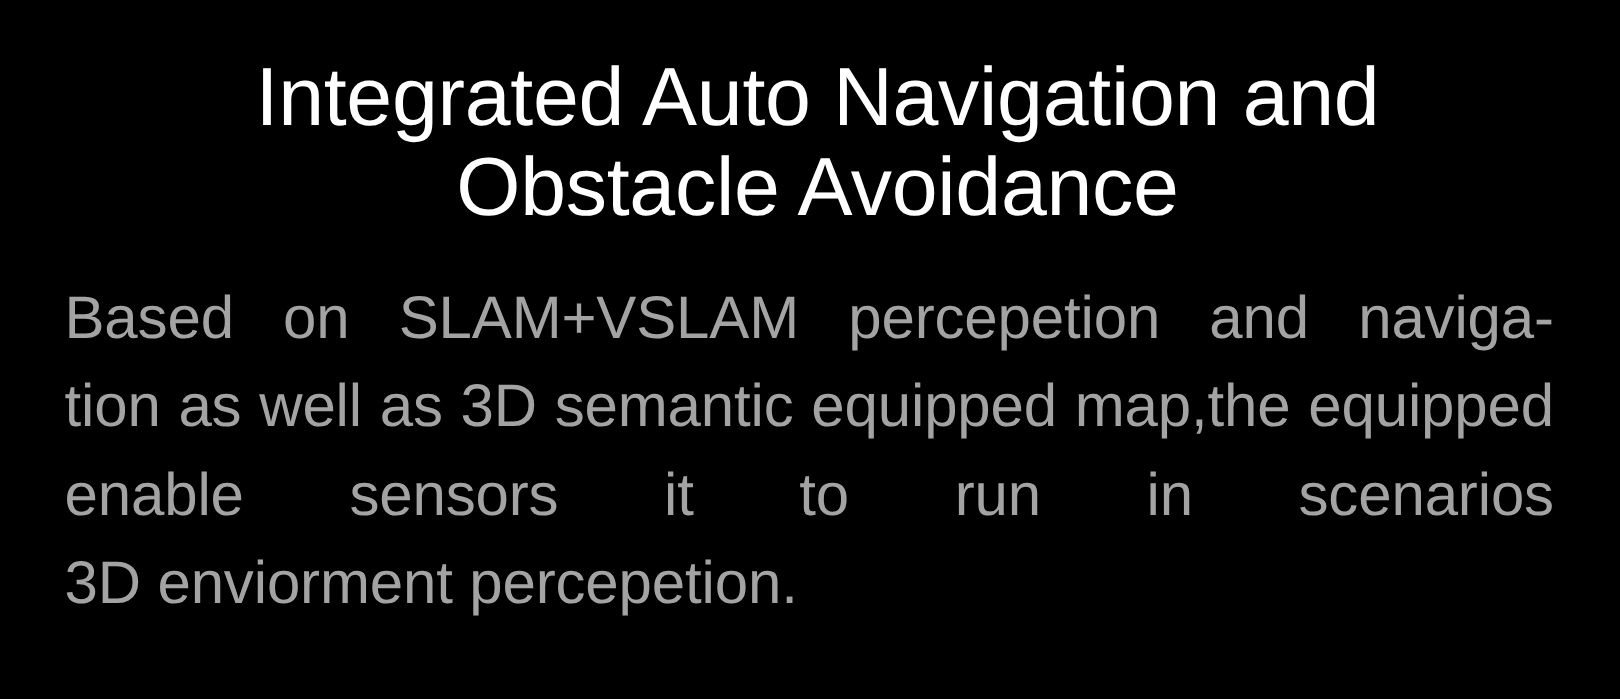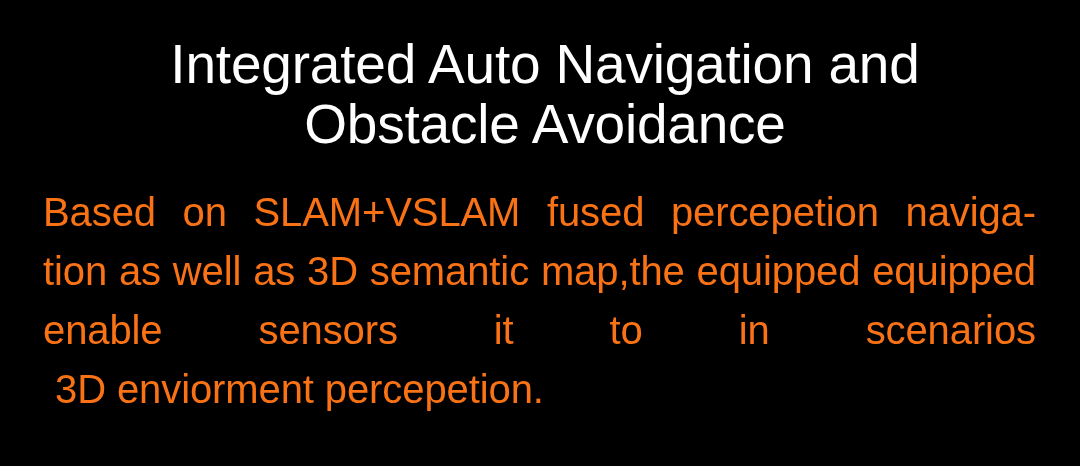--- a/index.html
+++ b/index.html
@@ -42,76 +42,76 @@
 
   
   .body-block {
     position: absolute;
     left: 43px;
     top: 183px;
     width: 993px;
   }
   .body-line {
     display: block;
-    color: #f97316;
+    color: #a3a3a3;
     font-family: "Liberation Sans", sans-serif;
     font-size: 40px;
     font-weight: 400;
     line-height: 59px;
     letter-spacing: -0.1px;
     white-space: nowrap;
   }
   
   .body-line.justify {
     display: flex;
     justify-content: space-between;
     width: 993px;
   }
   .body-line.justify > .w {
     white-space: pre;
   }
   .body-line.last {
     display: block;
-    margin-left: 12px;
   }
 </style>
 </head>
 <body>
 
 <div class="slide">
 
   <div class="title-block">
     <span class="title-line">Integrated Auto Navigation and</span>
     <span class="title-line">Obstacle Avoidance</span>
   </div>
 
   <div class="body-block">
     <span class="body-line justify">
         <span class="w">Based</span>
         <span class="w">on</span>
         <span class="w">SLAM+VSLAM</span>
-        <span class="w">fused</span>
         <span class="w">percepetion</span>
+        <span class="w">and</span>
         <span class="w">naviga-</span>
       </span>
     <span class="body-line justify">
         <span class="w">tion</span>
         <span class="w">as</span>
         <span class="w">well</span>
         <span class="w">as</span>
         <span class="w">3D</span>
         <span class="w">semantic</span>
+        <span class="w">equipped</span>
         <span class="w">map,the</span>
-        <span class="w">equipped</span>
         <span class="w">equipped</span>
       </span>
     <span class="body-line justify">
         <span class="w">enable</span>
         <span class="w">sensors</span>
         <span class="w">it</span>
         <span class="w">to</span>
+        <span class="w">run</span>
         <span class="w">in</span>
         <span class="w">scenarios</span>
       </span>
     <span class="body-line last">3D enviorment percepetion.</span>
   </div>
 
 </div>
 
 </body></html>

